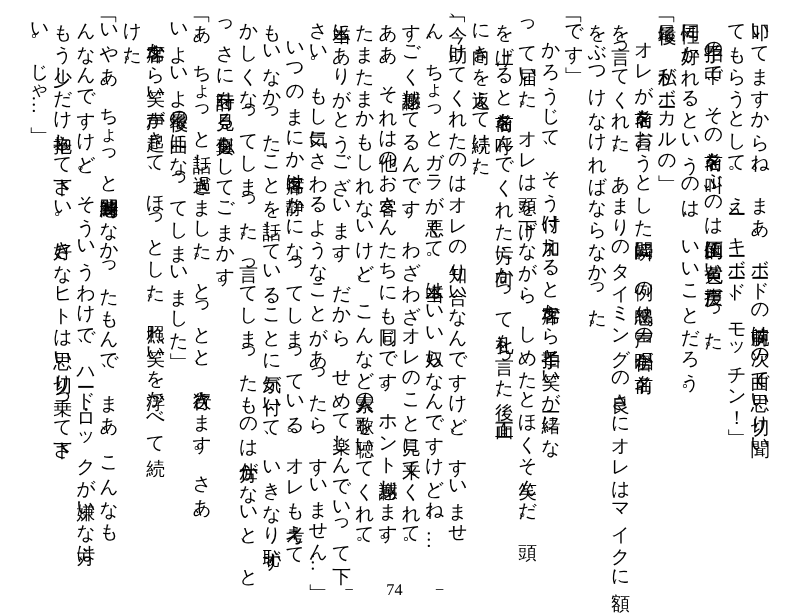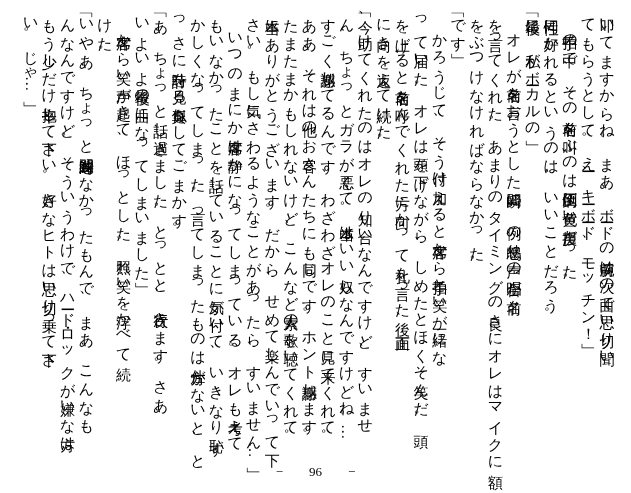--- a/index.html
+++ b/index.html
@@ -83,16 +83,16 @@
       <div class="tline indent">客席から笑い声が起きて、ほっとした。照れ笑いを浮かべて続</div>
       <div class="tline">けた。</div>
       <div class="tline">「いやあ、ちょっと練習時間もなかったもんで、まあ、こんなも</div>
       <div class="tline">んなんですけど。そういうわけで、ハード・ロックが嫌いな方は、</div>
       <div class="tline">もう少しだけ辛抱して下さい。好きなヒトは思い切り乗って下さ</div>
       <div class="tline">い。じゃ…」</div>
     </div>
 
   <div class="footer">
     <span>−</span>
-    <span>96</span>
+    <span>74</span>
     <span>−</span>
   </div>
 </div>
 
 </body></html>

